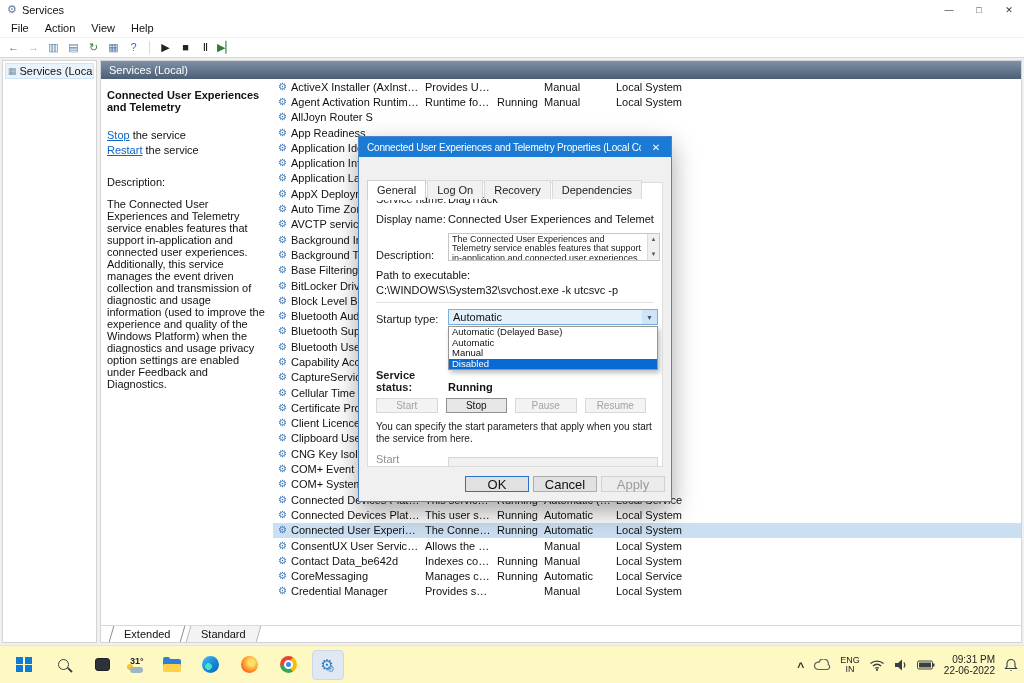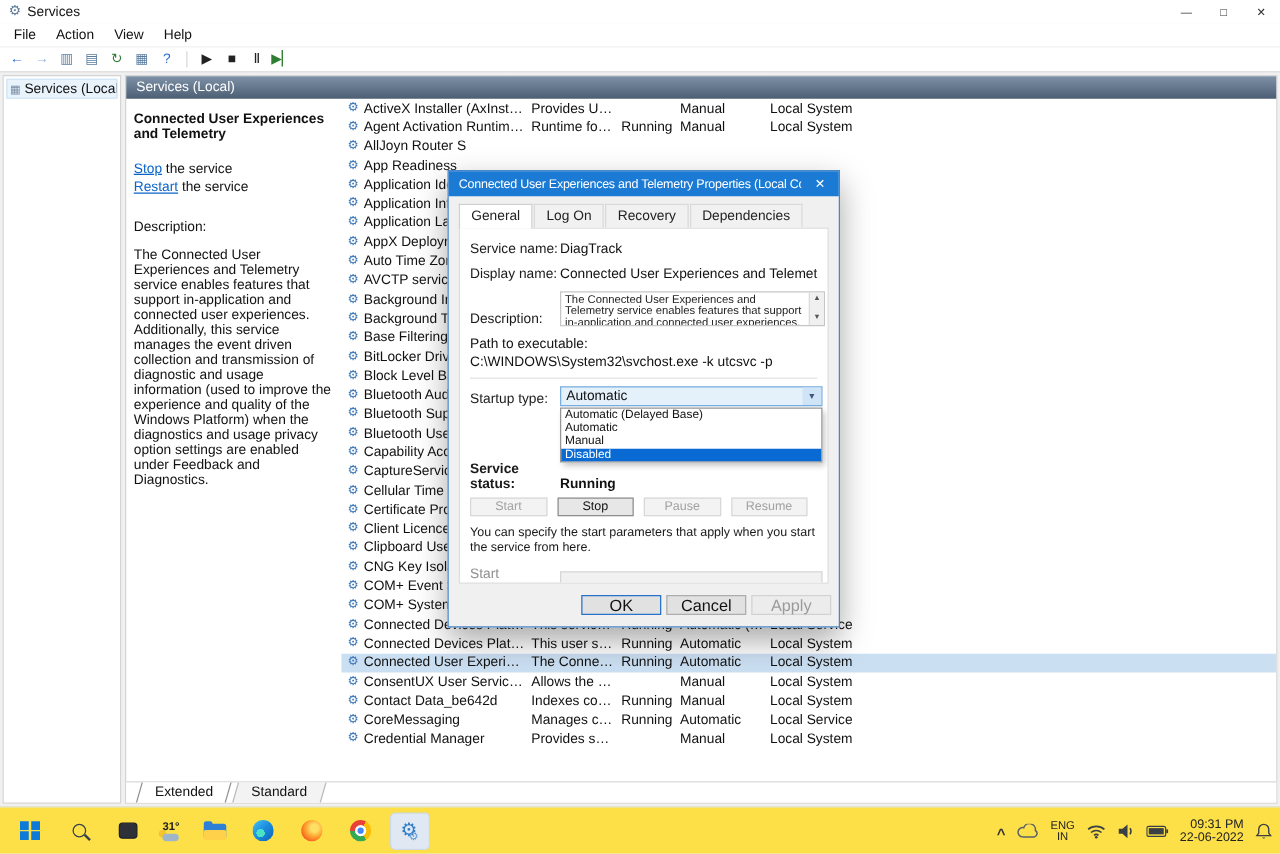--- a/index.html
+++ b/index.html
@@ -60,21 +60,21 @@
 .bottom-tabs{height:17px;flex:none;border-top:1px solid #d9d9d9;display:flex;align-items:stretch;padding-left:10px;background:#fff;font-size:11px;}
 .btab{padding:1px 12px;border-left:1px solid #b9b9b9;border-right:1px solid #b9b9b9;transform:skewX(-16deg);background:#f3f3f3;margin-right:5px;display:flex;align-items:center;}
 .btab>span{display:inline-block;transform:skewX(16deg);}
 .btab.active{background:#fff;border-color:#8f8f8f;}
 
 
 .dialog{position:absolute;left:358px;top:136px;width:314px;height:366px;background:#f0f0f0;border:1px solid #4886c9;box-shadow:0 10px 24px rgba(0,0,0,.35);font-size:11px;z-index:20;}
 .dlg-title{height:20px;background:#1a7ad4;color:#fff;display:flex;align-items:center;padding-left:8px;}
 .dlg-title-text{font-size:10px;letter-spacing:-0.2px;white-space:nowrap;overflow:hidden;flex:1;}
 .dlg-close{width:30px;height:100%;display:flex;align-items:center;justify-content:center;font-size:10px;flex:none;}
-.dlg-tabs{display:flex;padding:6px 8px 0;position:relative;z-index:2;}
+.dlg-tabs{display:flex;padding:23px 8px 0;position:relative;z-index:2;}
 .dtab{padding:3px 9px 2px;font-size:11px;background:#f1f1f1;border:1px solid #dadada;border-bottom:none;margin-right:1px;color:#222;}
 .dtab.active{background:#fff;padding-bottom:4px;margin-bottom:-1px;border-color:#cfcfcf;}
 .dlg-page{position:absolute;left:8px;right:8px;top:45px;bottom:34px;background:#fff;border:1px solid #dcdcdc;padding:8px;overflow:hidden;}
 .frow{display:flex;margin-bottom:8px;align-items:flex-end;}
 .frow.r1{margin-top:2px;}
 .flabel{width:72px;flex:none;color:#1a1a1a;}
 .flabel.gray{color:#8e8e8e;}
 .fvalue{flex:1;overflow:hidden;white-space:nowrap;}
 .desc-box{width:212px;flex:none;height:28px;border:1px solid #c6c6c6;position:relative;padding:1px 14px 1px 3px;font-size:9px;line-height:9.3px;overflow:hidden;color:#222;}
 .vscroll{position:absolute;right:0;top:0;bottom:0;width:12px;background:#f0f0f0;border-left:1px solid #dcdcdc;display:flex;flex-direction:column;justify-content:space-between;align-items:center;font-size:6px;color:#555;padding:1px 0;}
@@ -93,21 +93,21 @@
 .sbtn.disabled{color:#a2a2a2;border-color:#d8d8d8;background:#f3f3f3;}
 .note{margin-top:8px;width:276px;font-size:10px;line-height:12px;color:#1a1a1a;}
 .params-row{margin-top:8px;margin-bottom:0;align-items:center;}
 .pinput{width:210px;height:16px;border:1px solid #d6d6d6;background:#f1f1f1;flex:none;}
 .dlg-footer{position:absolute;right:6px;bottom:9px;display:flex;gap:4px;}
 .dbtn{width:64px;height:16px;font-size:13px;display:flex;align-items:center;justify-content:center;background:#e1e1e1;border:1px solid #adadad;color:#111;}
 .dbtn.default{border-color:#2a72c8;}
 .dbtn.disabled{color:#9b9b9b;background:#ececec;border-color:#d2d2d2;}
 
 
-.taskbar{position:absolute;left:0;right:0;bottom:0;height:38px;background:#fde047;border-top:1px solid #e0e5ea;z-index:30;}
+.taskbar{position:absolute;left:0;right:0;bottom:0;height:38px;background:#fef9c3;border-top:1px solid #e0e5ea;z-index:30;}
 .tb-left{position:absolute;left:8px;top:0;bottom:0;display:flex;align-items:center;gap:7px;}
 .tb-item{width:32px;height:30px;border-radius:4px;display:flex;align-items:center;justify-content:center;position:relative;}
 .tb-item.active{background:#e0e9f3;border:1px solid #cdd9e5;}
 .win-logo{display:grid;grid-template-columns:7px 7px;grid-template-rows:7px 7px;gap:1.5px;}
 .win-logo i{background:#0e7ad8;display:block;}
 .search-glyph{width:11px;height:11px;border:1.7px solid #3c4147;border-radius:50%;position:relative;}
 .search-glyph::after{content:"";position:absolute;width:6px;height:1.7px;background:#3c4147;transform:rotate(45deg);right:-5px;bottom:-2px;}
 .taskview-glyph{width:15px;height:13px;background:#2e3238;border-radius:3px;border:1px solid #1e2126;}
 .tb-item.weather{width:auto;padding:2px 5px;flex-direction:column;}
 .w-temp{font-size:9px;line-height:10px;color:#222;font-weight:bold;}

